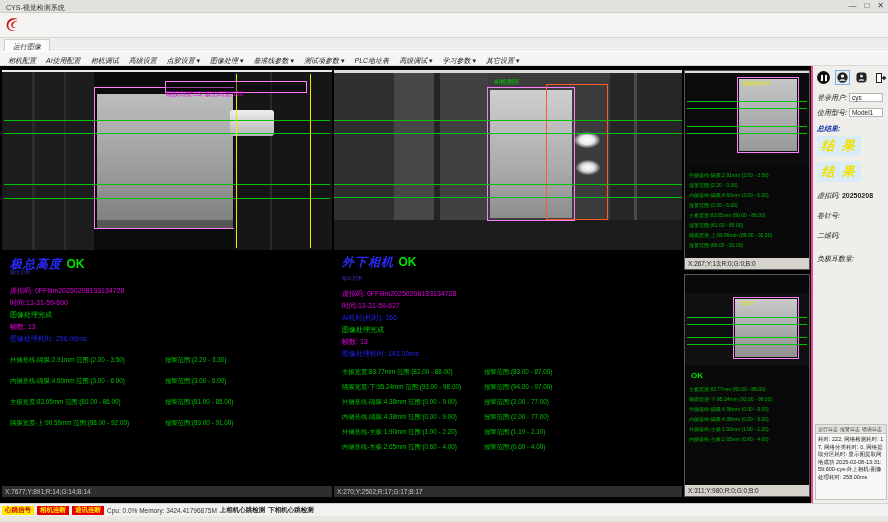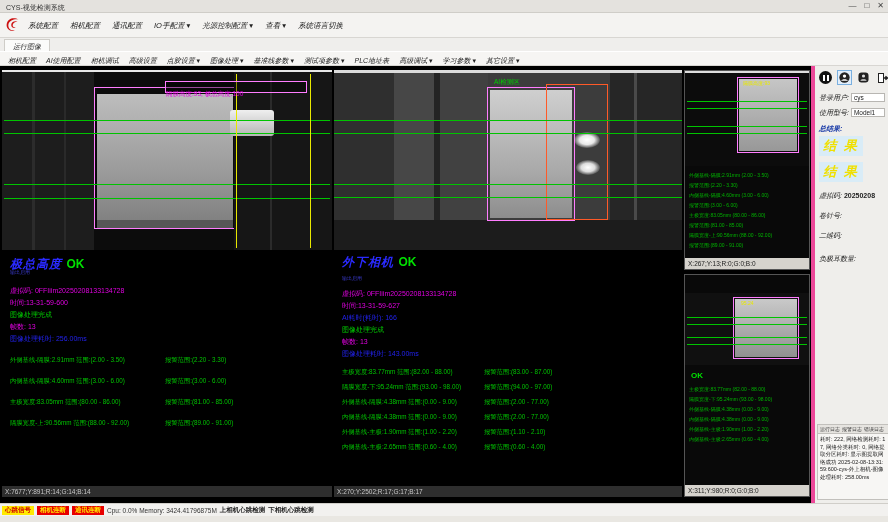--- a/index.html
+++ b/index.html
@@ -53,21 +53,21 @@
   .ovl { position:absolute; white-space:nowrap; }
   .t-mag { color:#e000e0; font-size:7px; }
   .t-grn { color:#00d000; font-size:7px; }
   .t-blu { color:#2222ee; font-size:7px; }
   .t-blu-sm { color:#3a3acc; font-size:5px; }
   .meas { color:#00c400; font-size:6.3px; white-space:nowrap; }
   .tinygreen { color:#00b400; font-size:5px; line-height:8px; white-space:nowrap; }
 
   
   .sidebar { position:absolute; left:811px; top:0; width:77px; height:437px; background:#efeeeb;
-    border-left:4px solid #ec4899; font-size:7px; color:#222; }
+    border-left:2px solid #ec4899; font-size:7px; color:#222; }
   .sb-btnrow { position:absolute; left:3px; top:4px; display:flex; gap:4px; align-items:center; }
   .sb-btn { width:15px; height:15px; display:flex; align-items:center; justify-content:center;
     background:#efeeeb; border:1px solid transparent; cursor:pointer; }
   .sb-btn.sel { border:1px solid #7ab0e0; background:#e2eefa; }
   .pause-circle { width:13px; height:13px; border-radius:50%; background:#111; position:relative; }
   .pause-circle::before, .pause-circle::after { content:""; position:absolute; top:3.5px; width:2px;
     height:6px; background:#fff; }
   .pause-circle::before { left:4px; } .pause-circle::after { left:7.5px; }
   .sb-row { position:absolute; left:4px; white-space:nowrap; font-style:italic; }
   .sb-field { display:inline-block; background:#fff; border:1px solid #b8b6b2; font-style:normal;
@@ -101,29 +101,20 @@
       <span>□</span>
       <span>✕</span>
     </div>
   </div>
 
   <div class="menubar">
     <svg class="logo" viewBox="0 0 20 20">
       <path d="M16,4 C12,1 4,2 3,9 C2,15 8,18 12,16 C7,17 4,13 5,9 C6,5 12,3 16,4 Z" fill="#cc1111"></path>
       <path d="M15,6 C11,5 8,7 8,10 C8,13 11,14 13,13 C10,13 9,11 10,9 C11,7 13,6 15,6 Z" fill="#cc1111"></path>
     </svg>
-    <div class="menu-items">
-      <div>系统配置</div>
-      <div>相机配置</div>
-      <div>通讯配置</div>
-      <div>IO手配置 ▾</div>
-      <div>光源控制配置 ▾</div>
-      <div>查看 ▾</div>
-      <div>系统语言切换</div>
-    </div>
   </div>
 
   <div class="tabstrip">
     <div class="tab">运行图像</div>
   </div>
 
   <div class="toolbar">
     <div class="tool-items">
       <div>相机配置</div>
       <div>AI使用配置</div>

